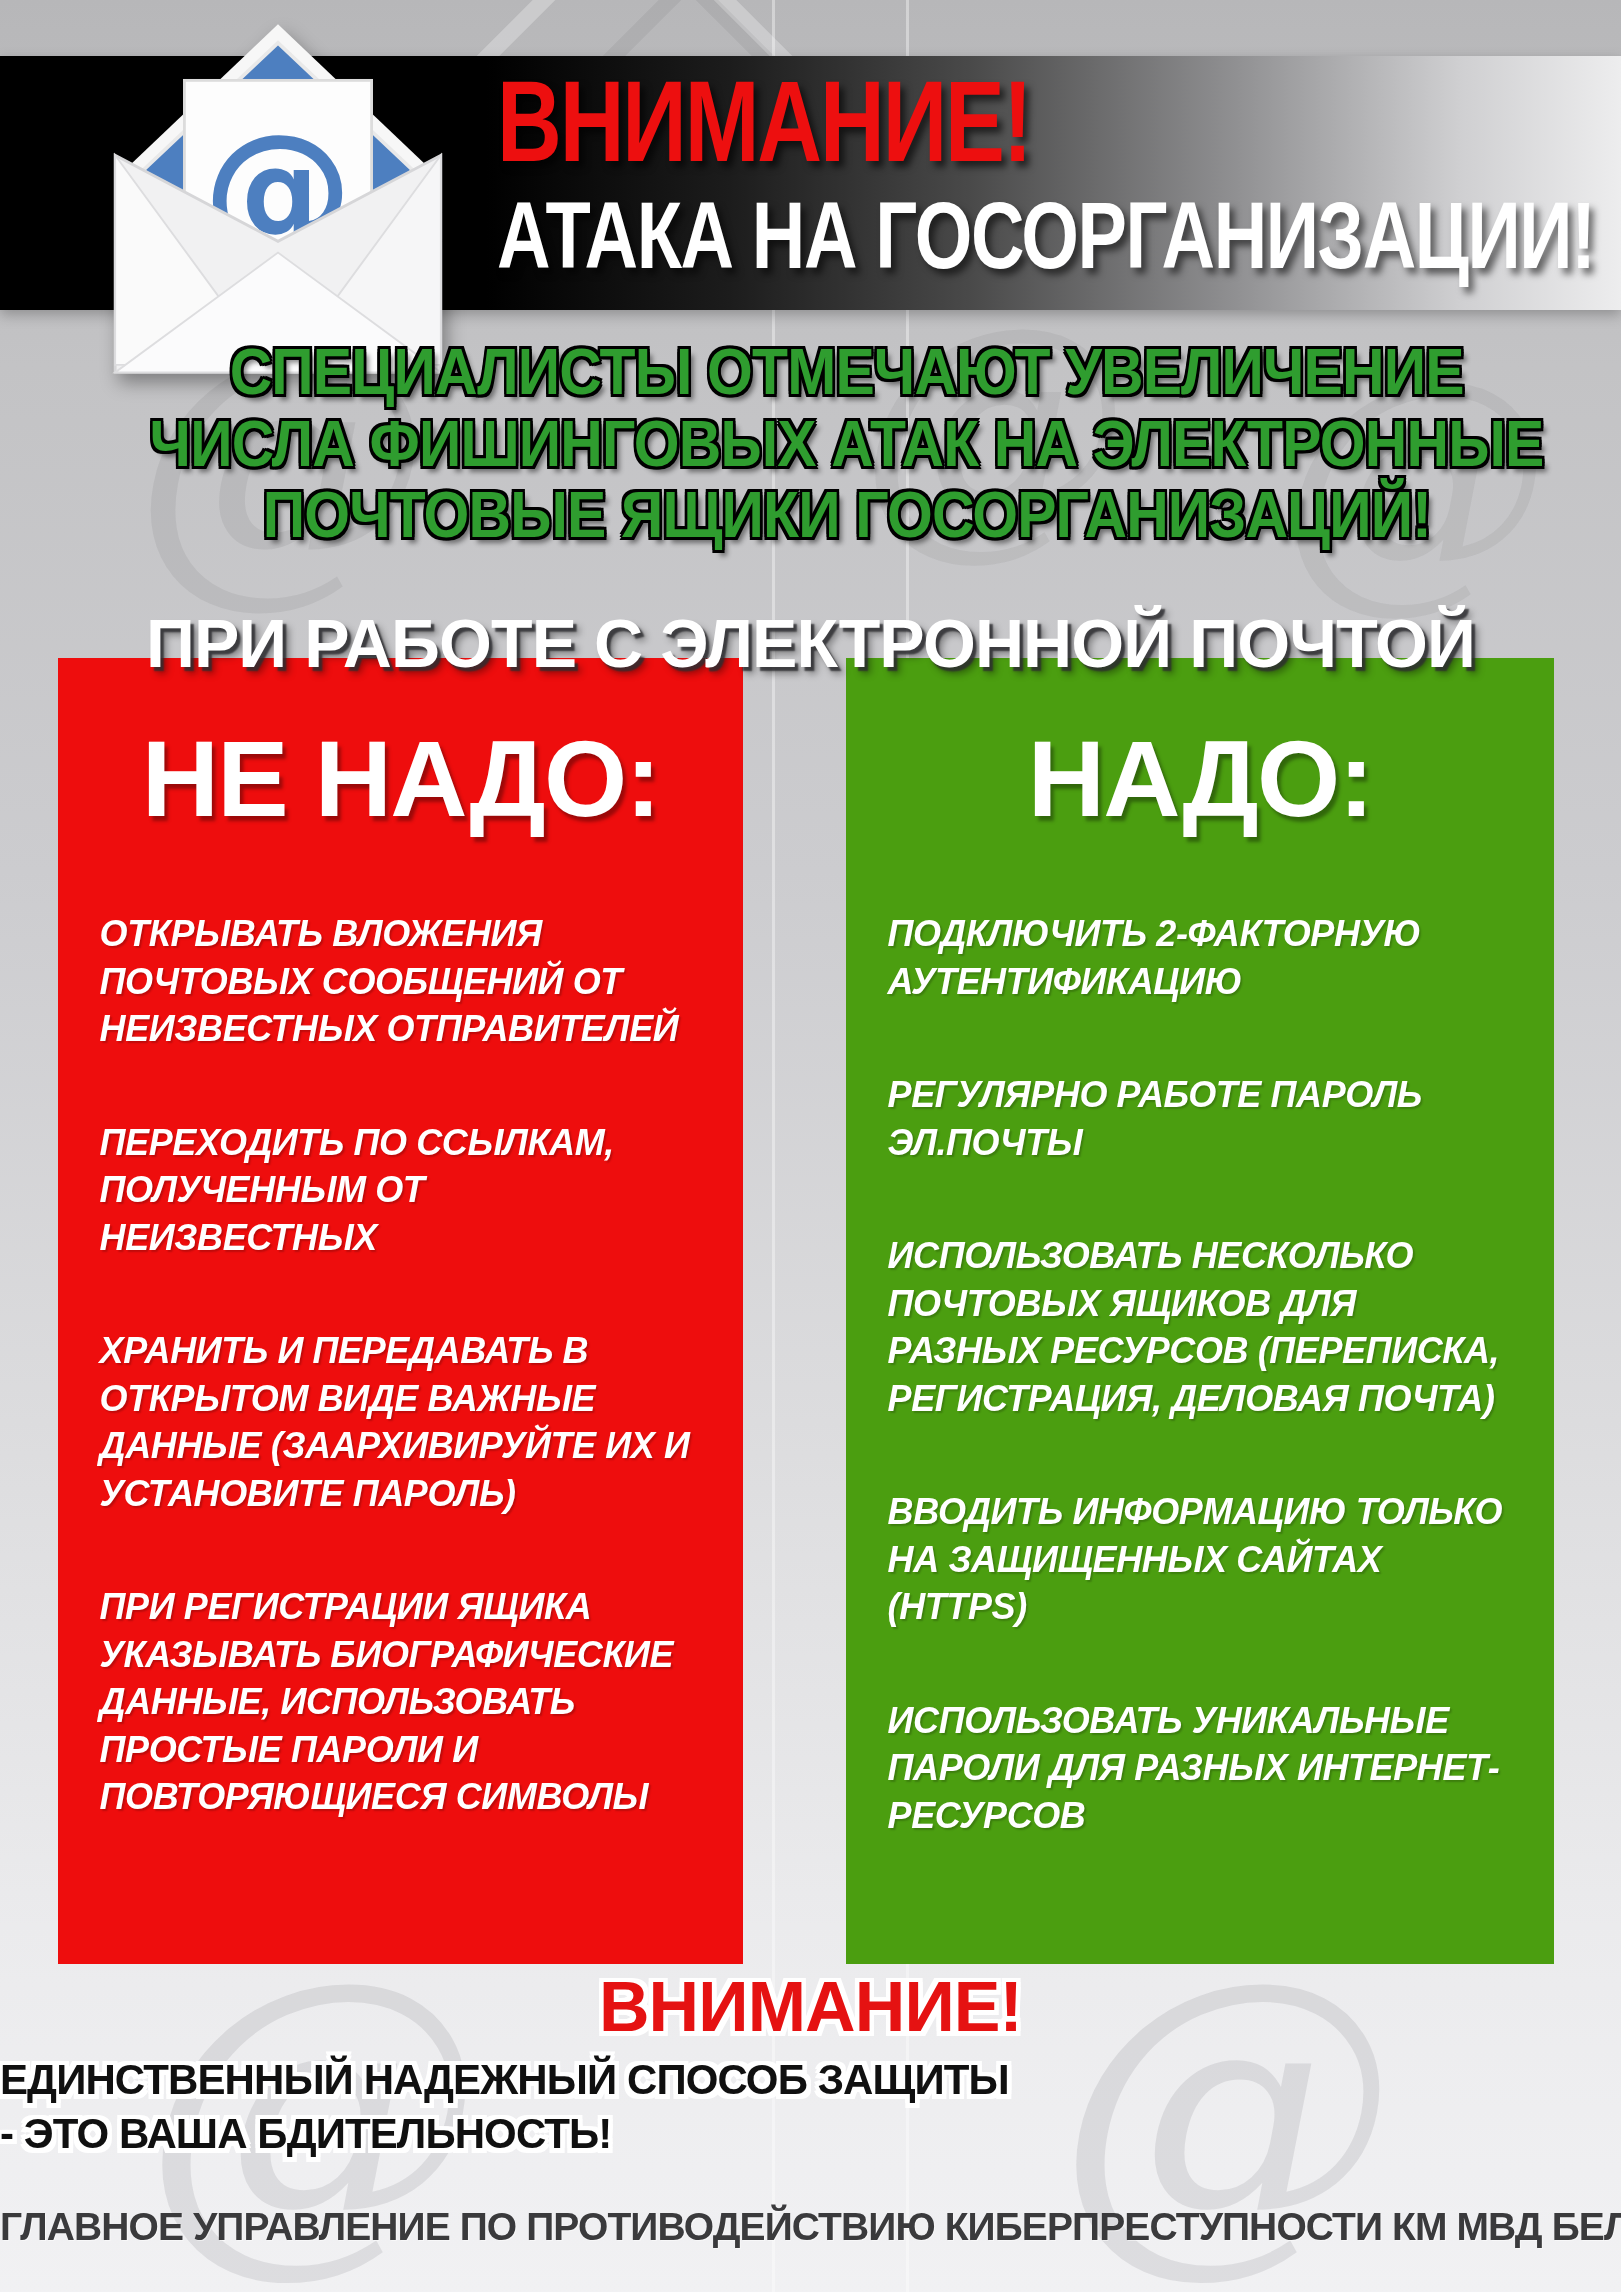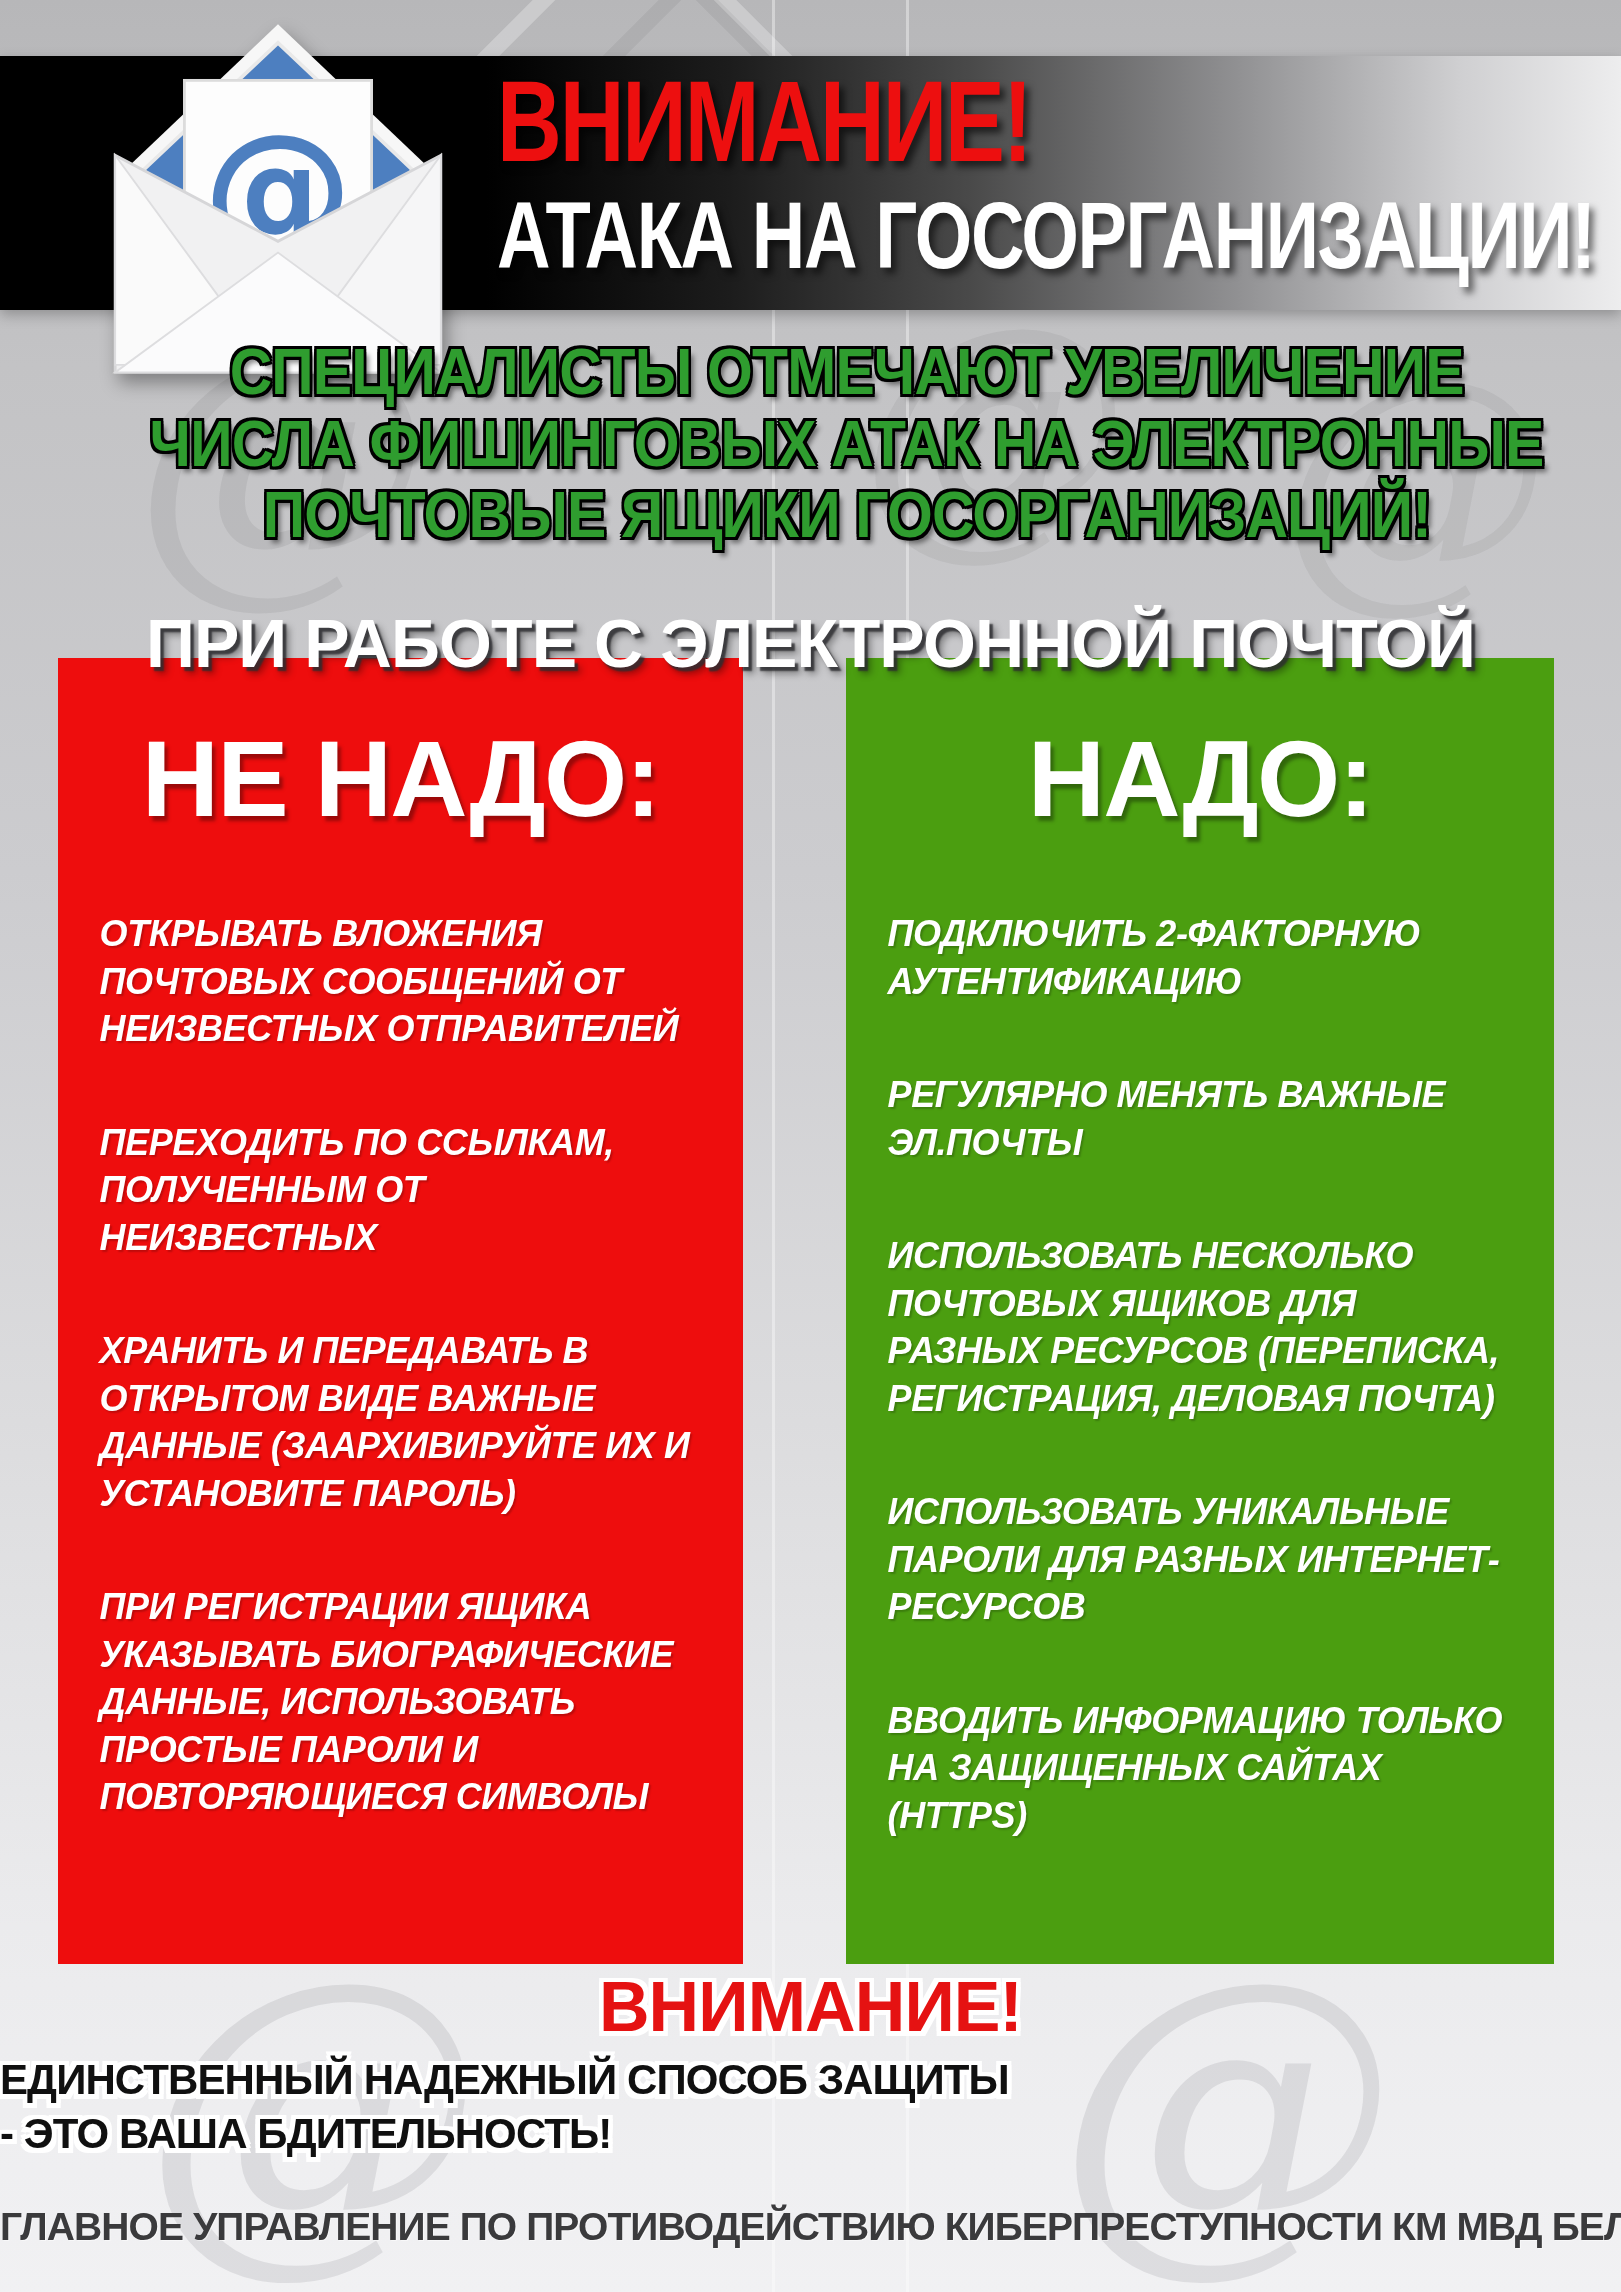--- a/index.html
+++ b/index.html
@@ -129,24 +129,24 @@
       <li>ПЕРЕХОДИТЬ ПО ССЫЛКАМ, ПОЛУЧЕННЫМ ОТ НЕИЗВЕСТНЫХ</li>
       <li>ХРАНИТЬ И ПЕРЕДАВАТЬ В ОТКРЫТОМ ВИДЕ ВАЖНЫЕ ДАННЫЕ (ЗААРХИВИРУЙТЕ ИХ И УСТАНОВИТЕ ПАРОЛЬ)</li>
       <li>ПРИ РЕГИСТРАЦИИ ЯЩИКА УКАЗЫВАТЬ БИОГРАФИЧЕСКИЕ ДАННЫЕ, ИСПОЛЬЗОВАТЬ ПРОСТЫЕ ПАРОЛИ И ПОВТОРЯЮЩИЕСЯ СИМВОЛЫ</li>
     </ul>
   </div>
 
   <div class="box box-do">
     <div class="box-title">НАДО:</div>
     <ul class="box-list">
       <li>ПОДКЛЮЧИТЬ 2-ФАКТОРНУЮ АУТЕНТИФИКАЦИЮ</li>
-      <li>РЕГУЛЯРНО МЕНЯТЬ ВАЖНЫЕ ЭЛ.ПОЧТЫ</li>
+      <li>РЕГУЛЯРНО РАБОТЕ ПАРОЛЬ ЭЛ.ПОЧТЫ</li>
       <li>ИСПОЛЬЗОВАТЬ НЕСКОЛЬКО ПОЧТОВЫХ ЯЩИКОВ ДЛЯ РАЗНЫХ РЕСУРСОВ (ПЕРЕПИСКА, РЕГИСТРАЦИЯ, ДЕЛОВАЯ ПОЧТА)</li>
+      <li>ВВОДИТЬ ИНФОРМАЦИЮ ТОЛЬКО НА ЗАЩИЩЕННЫХ САЙТАХ (HTTPS)</li>
       <li>ИСПОЛЬЗОВАТЬ УНИКАЛЬНЫЕ ПАРОЛИ ДЛЯ РАЗНЫХ ИНТЕРНЕТ-РЕСУРСОВ</li>
-      <li>ВВОДИТЬ ИНФОРМАЦИЮ ТОЛЬКО НА ЗАЩИЩЕННЫХ САЙТАХ (HTTPS)</li>
     </ul>
   </div>
 
   <div class="warning-attention">ВНИМАНИЕ!</div>
   <div class="warning-lines">
     <span class="line">ЕДИНСТВЕННЫЙ НАДЕЖНЫЙ СПОСОБ ЗАЩИТЫ</span>
     <span class="line">- ЭТО ВАША БДИТЕЛЬНОСТЬ!</span>
   </div>
 
   <div class="footer">ГЛАВНОЕ УПРАВЛЕНИЕ ПО ПРОТИВОДЕЙСТВИЮ КИБЕРПРЕСТУПНОСТИ КМ МВД БЕЛАРУСИ</div>

